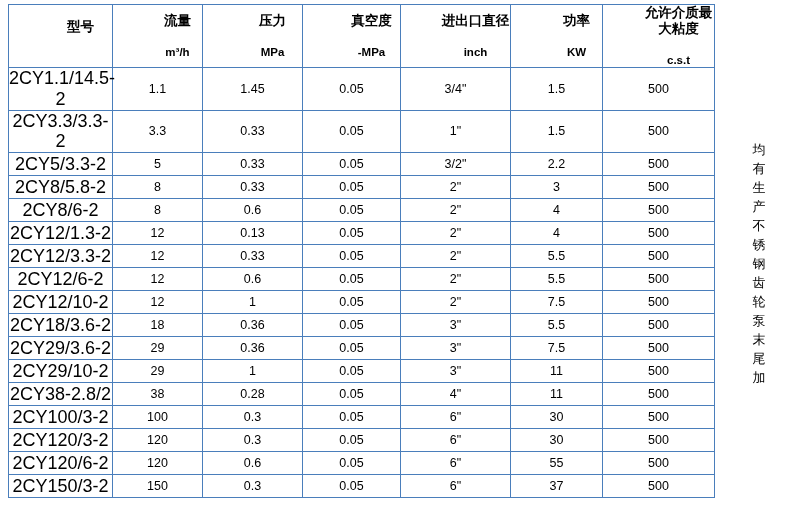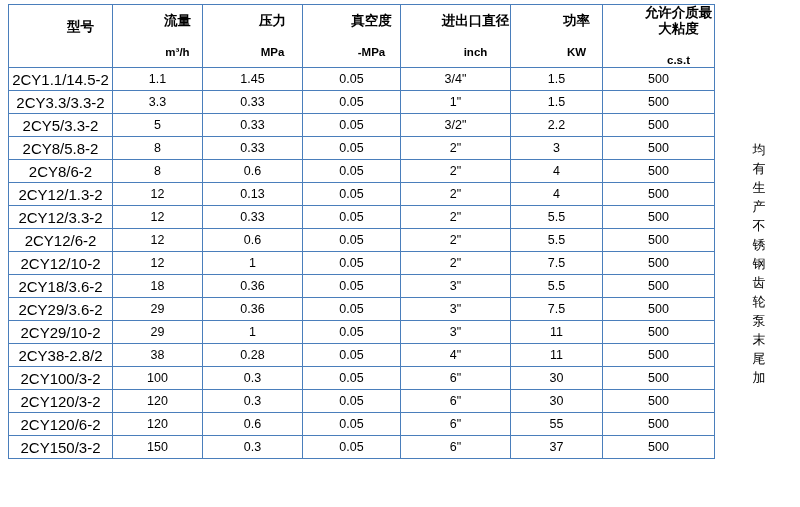--- a/index.html
+++ b/index.html
@@ -55,21 +55,21 @@
   table.spec thead th .unit {
     display: block;
     font-weight: bold;
     font-size: 11.5px;
     margin-top: 18px;
   }
   table.spec thead th .main {
     display: block;
   }
   table.spec tbody td:first-child {
-    font-size: 15px;
+    font-size: 18px;
   }
 
   .side-note {
     position: absolute;
     left: 748px;
     top: 140px;
     width: 22px;
     font-size: 13px;
     line-height: 19px;
     text-align: center;

